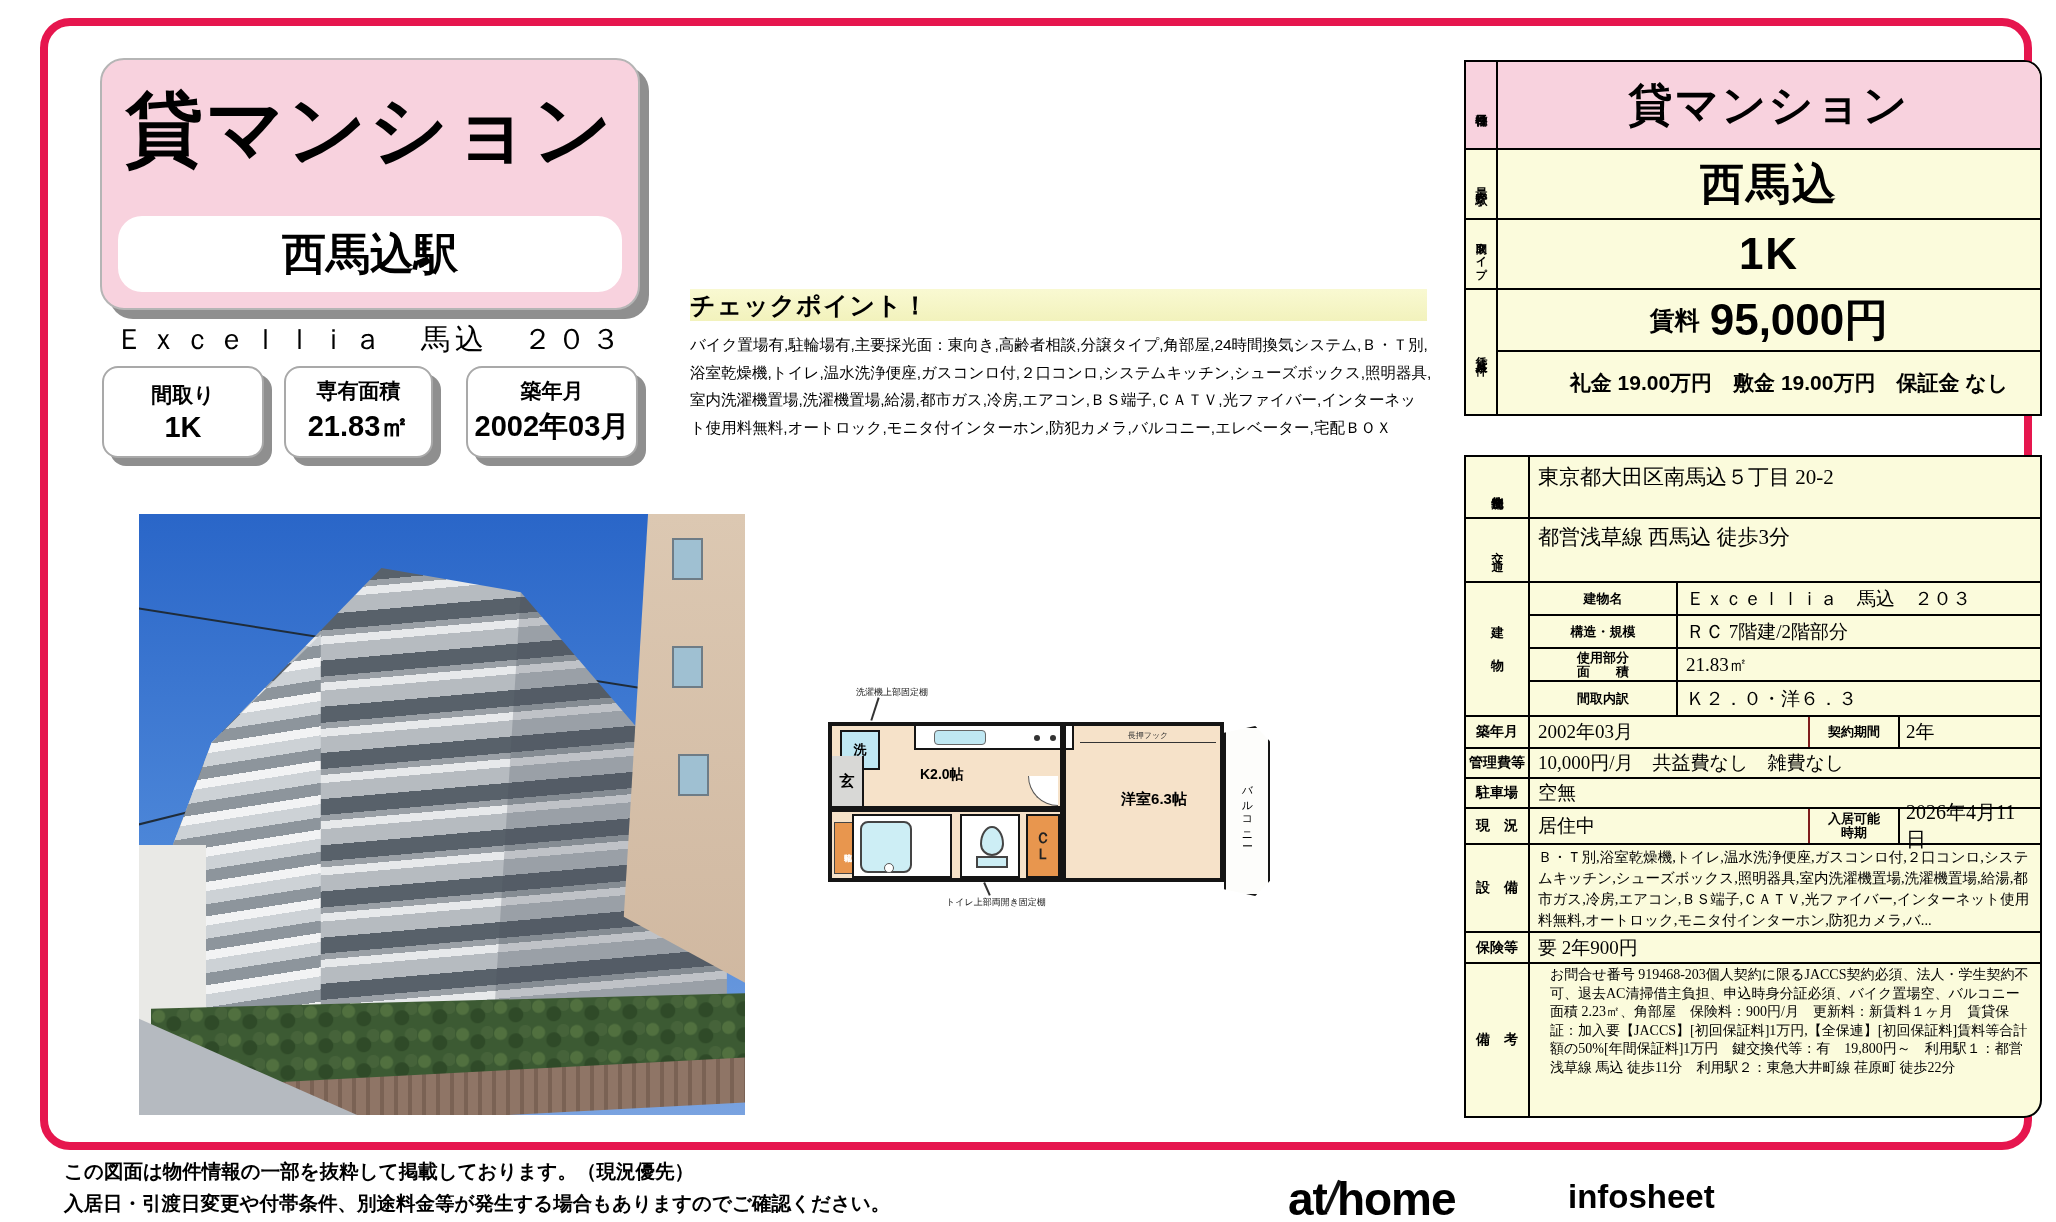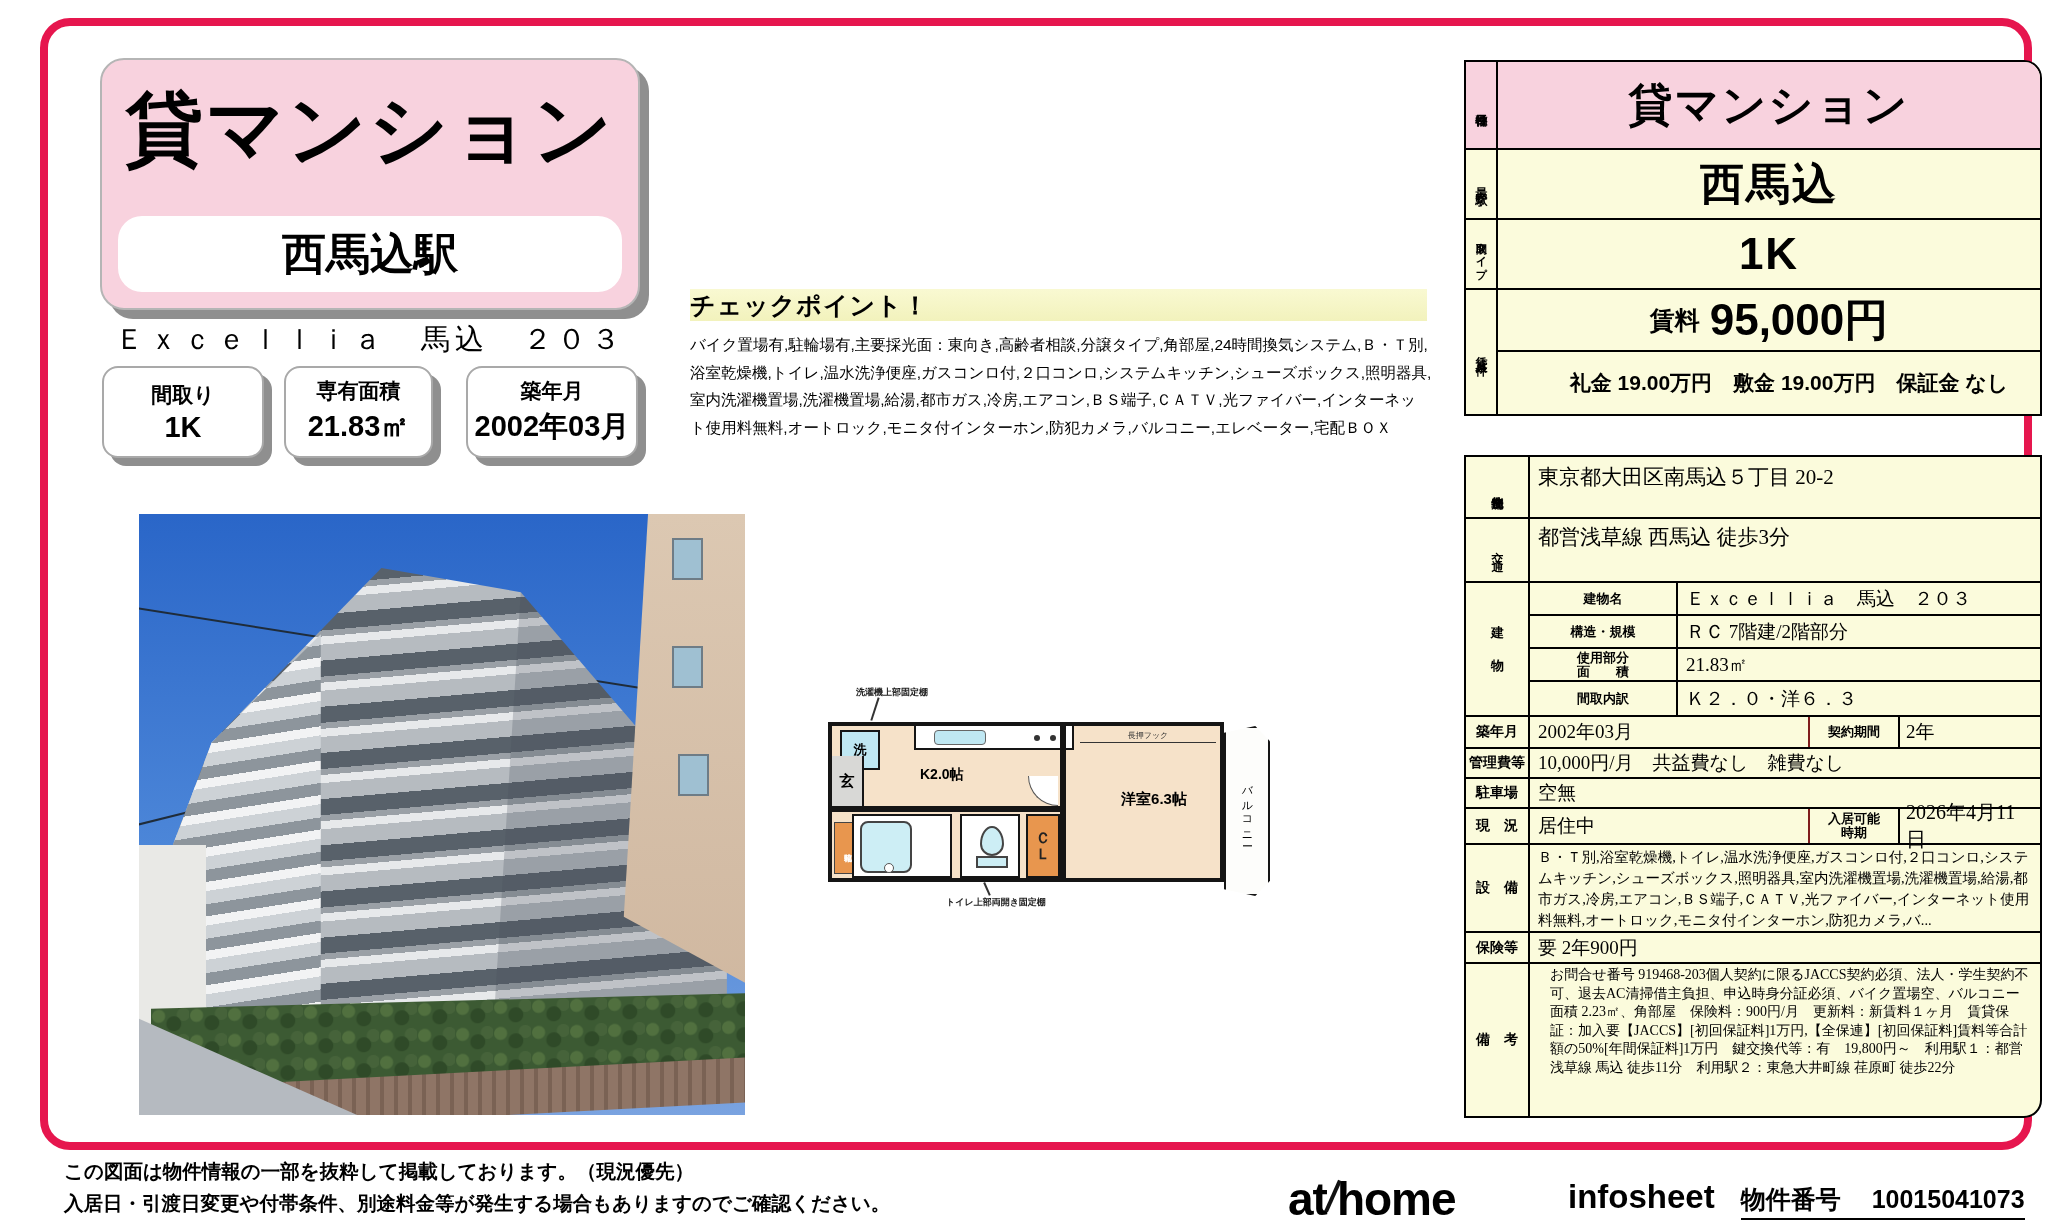--- a/index.html
+++ b/index.html
@@ -66,21 +66,21 @@
     background-size:38px 26px; transform:skewY(-1.5deg); }
   .ph-fence { position:absolute; left:22%; top:92.5%; width:78%; height:7.5%;
     background:repeating-linear-gradient(90deg,#8f7566 0 10px,#7a6254 10px 14px);
     transform:skewY(-3deg); }
   .ph-road { position:absolute; left:0; top:0; width:100%; height:100%;
     clip-path:polygon(0 84%, 36% 100%, 0 100%); background:#b5bac0; }
   .ph-wire { position:absolute; height:2px; background:#1f2c3a; }
 
   
   .plan { position:absolute; left:818px; top:686px; width:462px; height:222px; font-weight:bold; }
-  .plan .tiny { position:absolute; font-size:9px; font-weight:bold; color:#222; white-space:nowrap; }
+  .plan .tiny { position:absolute; font-size:9px; font-weight:normal; color:#222; white-space:nowrap; }
   .pl-unit { position:absolute; left:10px; top:36px; width:396px; height:160px;
     border:4px solid #151515; background:#f6e2c9; }
   .pl-counter { position:absolute; left:82px; top:0; width:160px; height:24px; background:#fff;
     border-left:2px solid #151515; border-bottom:2px solid #151515; border-right:2px solid #151515; }
   .pl-sink { position:absolute; left:18px; top:4px; width:52px; height:15px; background:#bfe7f2;
     border:1px solid #666; border-radius:4px; }
   .pl-burner { position:absolute; top:9px; width:6px; height:6px; background:#333; border-radius:50%; }
   .pl-washer { position:absolute; left:8px; top:4px; width:40px; height:40px; background:#bfe7f2;
     border:2px solid #151515; display:flex; align-items:center; justify-content:center; font-size:13px; }
   .pl-genkan { position:absolute; left:0; top:30px; width:32px; height:50px; background:#d8d8d6;
@@ -386,18 +386,14 @@
   <div class="disc" style="top:1190px;">入居日・引渡日変更や付帯条件、別途料金等が発生する場合もありますのでご確認ください。</div>
 
   <div class="logo">
     <span>at</span>
     <span class="slash"></span>
     <span>home</span>
   </div>
 
   <div class="infos">
     <span class="i1">infosheet</span>
-    <span class="i2">
-      <span>物件番号</span>
-      <span class="num">10015041073</span>
-    </span>
   </div>
 </div>
 
 </body></html>

